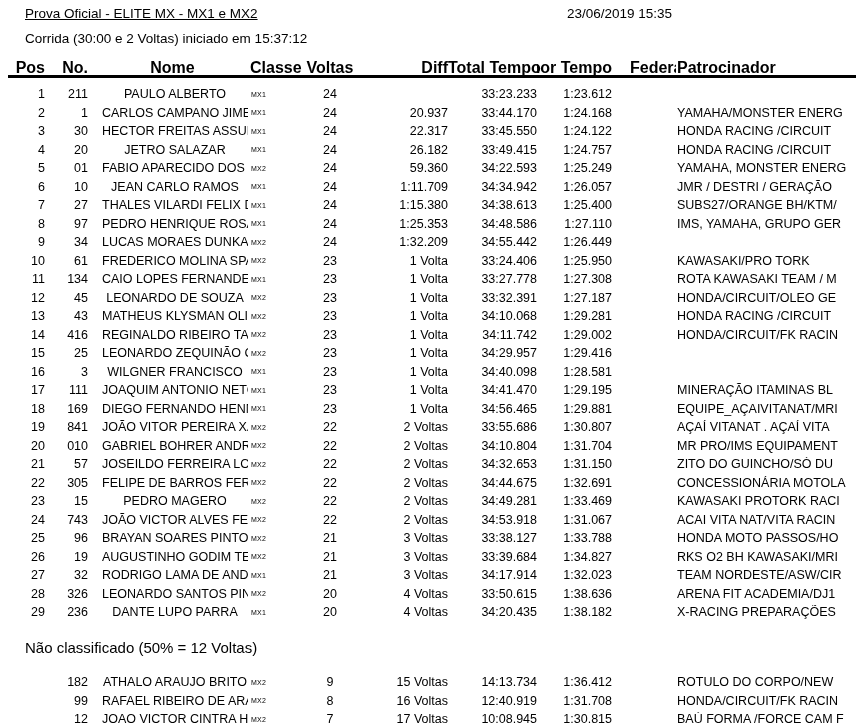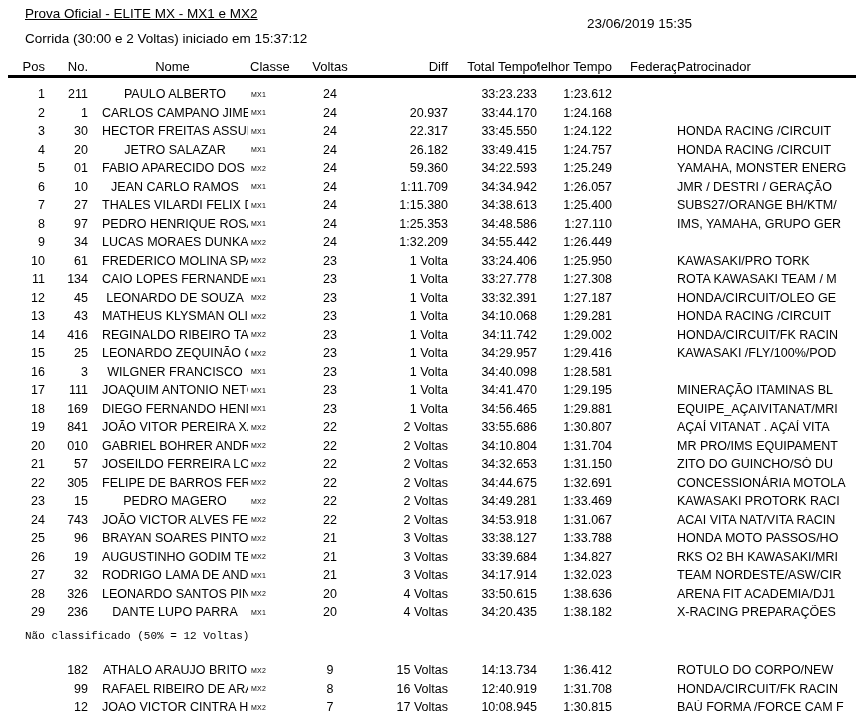--- a/index.html
+++ b/index.html
@@ -4,59 +4,58 @@
 <style>
   * { margin:0; padding:0; box-sizing:border-box; }
   html,body { width:858px; height:724px; background:#ffffff; }
   body {
     font-family:"Liberation Sans","DejaVu Sans",sans-serif;
     color:#000;
     position:relative;
     overflow:hidden;
   }
   .doc-title   { position:absolute; left:25px; top:6px;  font-size:13.5px; white-space:nowrap;text-decoration:underline; }
-  .doc-date    { position:absolute; left:587px; top:6px; font-size:13.5px; white-space:nowrap;margin-top:10px; }
+  .doc-date    { position:absolute; left:567px; top:6px; font-size:13.5px; white-space:nowrap; }
   .doc-sub     { position:absolute; left:25px; top:31px; font-size:13.5px; white-space:nowrap; }
 
   .report-table { position:absolute; left:8px; top:59px; width:848px; }
 
   .grid-row {
     display:grid;
     grid-template-columns:37px 43px 160px 52px 60px 88px 89px 75px 64px 180px;
     align-items:center;
     height:18.5px;
     font-size:12.5px;
     white-space:nowrap;
   }
-  .thead .grid-row { height:15px; font-size:13px; font-weight:normal; }
+  .thead .grid-row { height:15px; font-size:16px; font-weight:bold; }
   .thead { border-bottom:3px solid #000; padding-bottom:1px; }
 
   .c-pos    { text-align:right; }
   .c-no     { text-align:right; }
   .c-nome   { text-align:center; padding-left:14px; overflow:hidden; }
   .thead .c-nome { padding-left:9px; }
   .c-classe { text-align:left; padding-left:2px; }
   .rows .c-classe { font-size:7px; padding-left:3px; letter-spacing:0.2px; }
   .c-voltas { text-align:center; }
   .c-diff   { text-align:right; }
   .c-total  { text-align:right; }
   .c-melhor { text-align:right; overflow:hidden; }
   .thead .c-melhor { direction:rtl; white-space:nowrap; } 
   .c-fed    { text-align:left; padding-left:18px; overflow:hidden; } 
   .c-patro  { text-align:left; padding-left:1px; overflow:hidden; }
 
   .rows { margin-top:7px; }
   .section-label {
-    font-size:11px;
+    font-size:15px;
     height:18.5px;
     display:flex; align-items:center;
     padding-left:17px;
-    margin-top:5px;
+    margin-top:17px;
     white-space:nowrap;
-    font-family:Liberation Mono, monospace;
   }
 </style>
 </head>
 <body>
 
 <div class="doc-title">Prova Oficial - ELITE MX - MX1 e MX2</div>
 <div class="doc-date">23/06/2019 15:35</div>
 <div class="doc-sub">Corrida (30:00 e 2 Voltas) iniciado em 15:37:12</div>
 
 <div class="report-table">
@@ -91,20 +90,21 @@
       <div class="grid-row">
     <div class="c-pos">2</div>
     <div class="c-no">1</div>
     <div class="c-nome">CARLOS CAMPANO JIMENE</div>
     <div class="c-classe">MX1</div>
     <div class="c-voltas">24</div>
     <div class="c-diff">20.937</div>
     <div class="c-total">33:44.170</div>
     <div class="c-melhor">1:24.168</div>
     <div class="c-fed"></div>
+    <div class="c-patro">YAMAHA/MONSTER ENERG</div>
   </div>
       <div class="grid-row">
     <div class="c-pos">3</div>
     <div class="c-no">30</div>
     <div class="c-nome">HECTOR FREITAS ASSUNÇ</div>
     <div class="c-classe">MX1</div>
     <div class="c-voltas">24</div>
     <div class="c-diff">22.317</div>
     <div class="c-total">33:45.550</div>
     <div class="c-melhor">1:24.122</div>
@@ -245,21 +245,20 @@
       <div class="grid-row">
     <div class="c-pos">15</div>
     <div class="c-no">25</div>
     <div class="c-nome">LEONARDO ZEQUINÃO CAS</div>
     <div class="c-classe">MX2</div>
     <div class="c-voltas">23</div>
     <div class="c-diff">1 Volta</div>
     <div class="c-total">34:29.957</div>
     <div class="c-melhor">1:29.416</div>
     <div class="c-fed"></div>
-    <div class="c-patro">KAWASAKI /FLY/100%/POD</div>
   </div>
       <div class="grid-row">
     <div class="c-pos">16</div>
     <div class="c-no">3</div>
     <div class="c-nome">WILGNER FRANCISCO</div>
     <div class="c-classe">MX1</div>
     <div class="c-voltas">23</div>
     <div class="c-diff">1 Volta</div>
     <div class="c-total">34:40.098</div>
     <div class="c-melhor">1:28.581</div>

